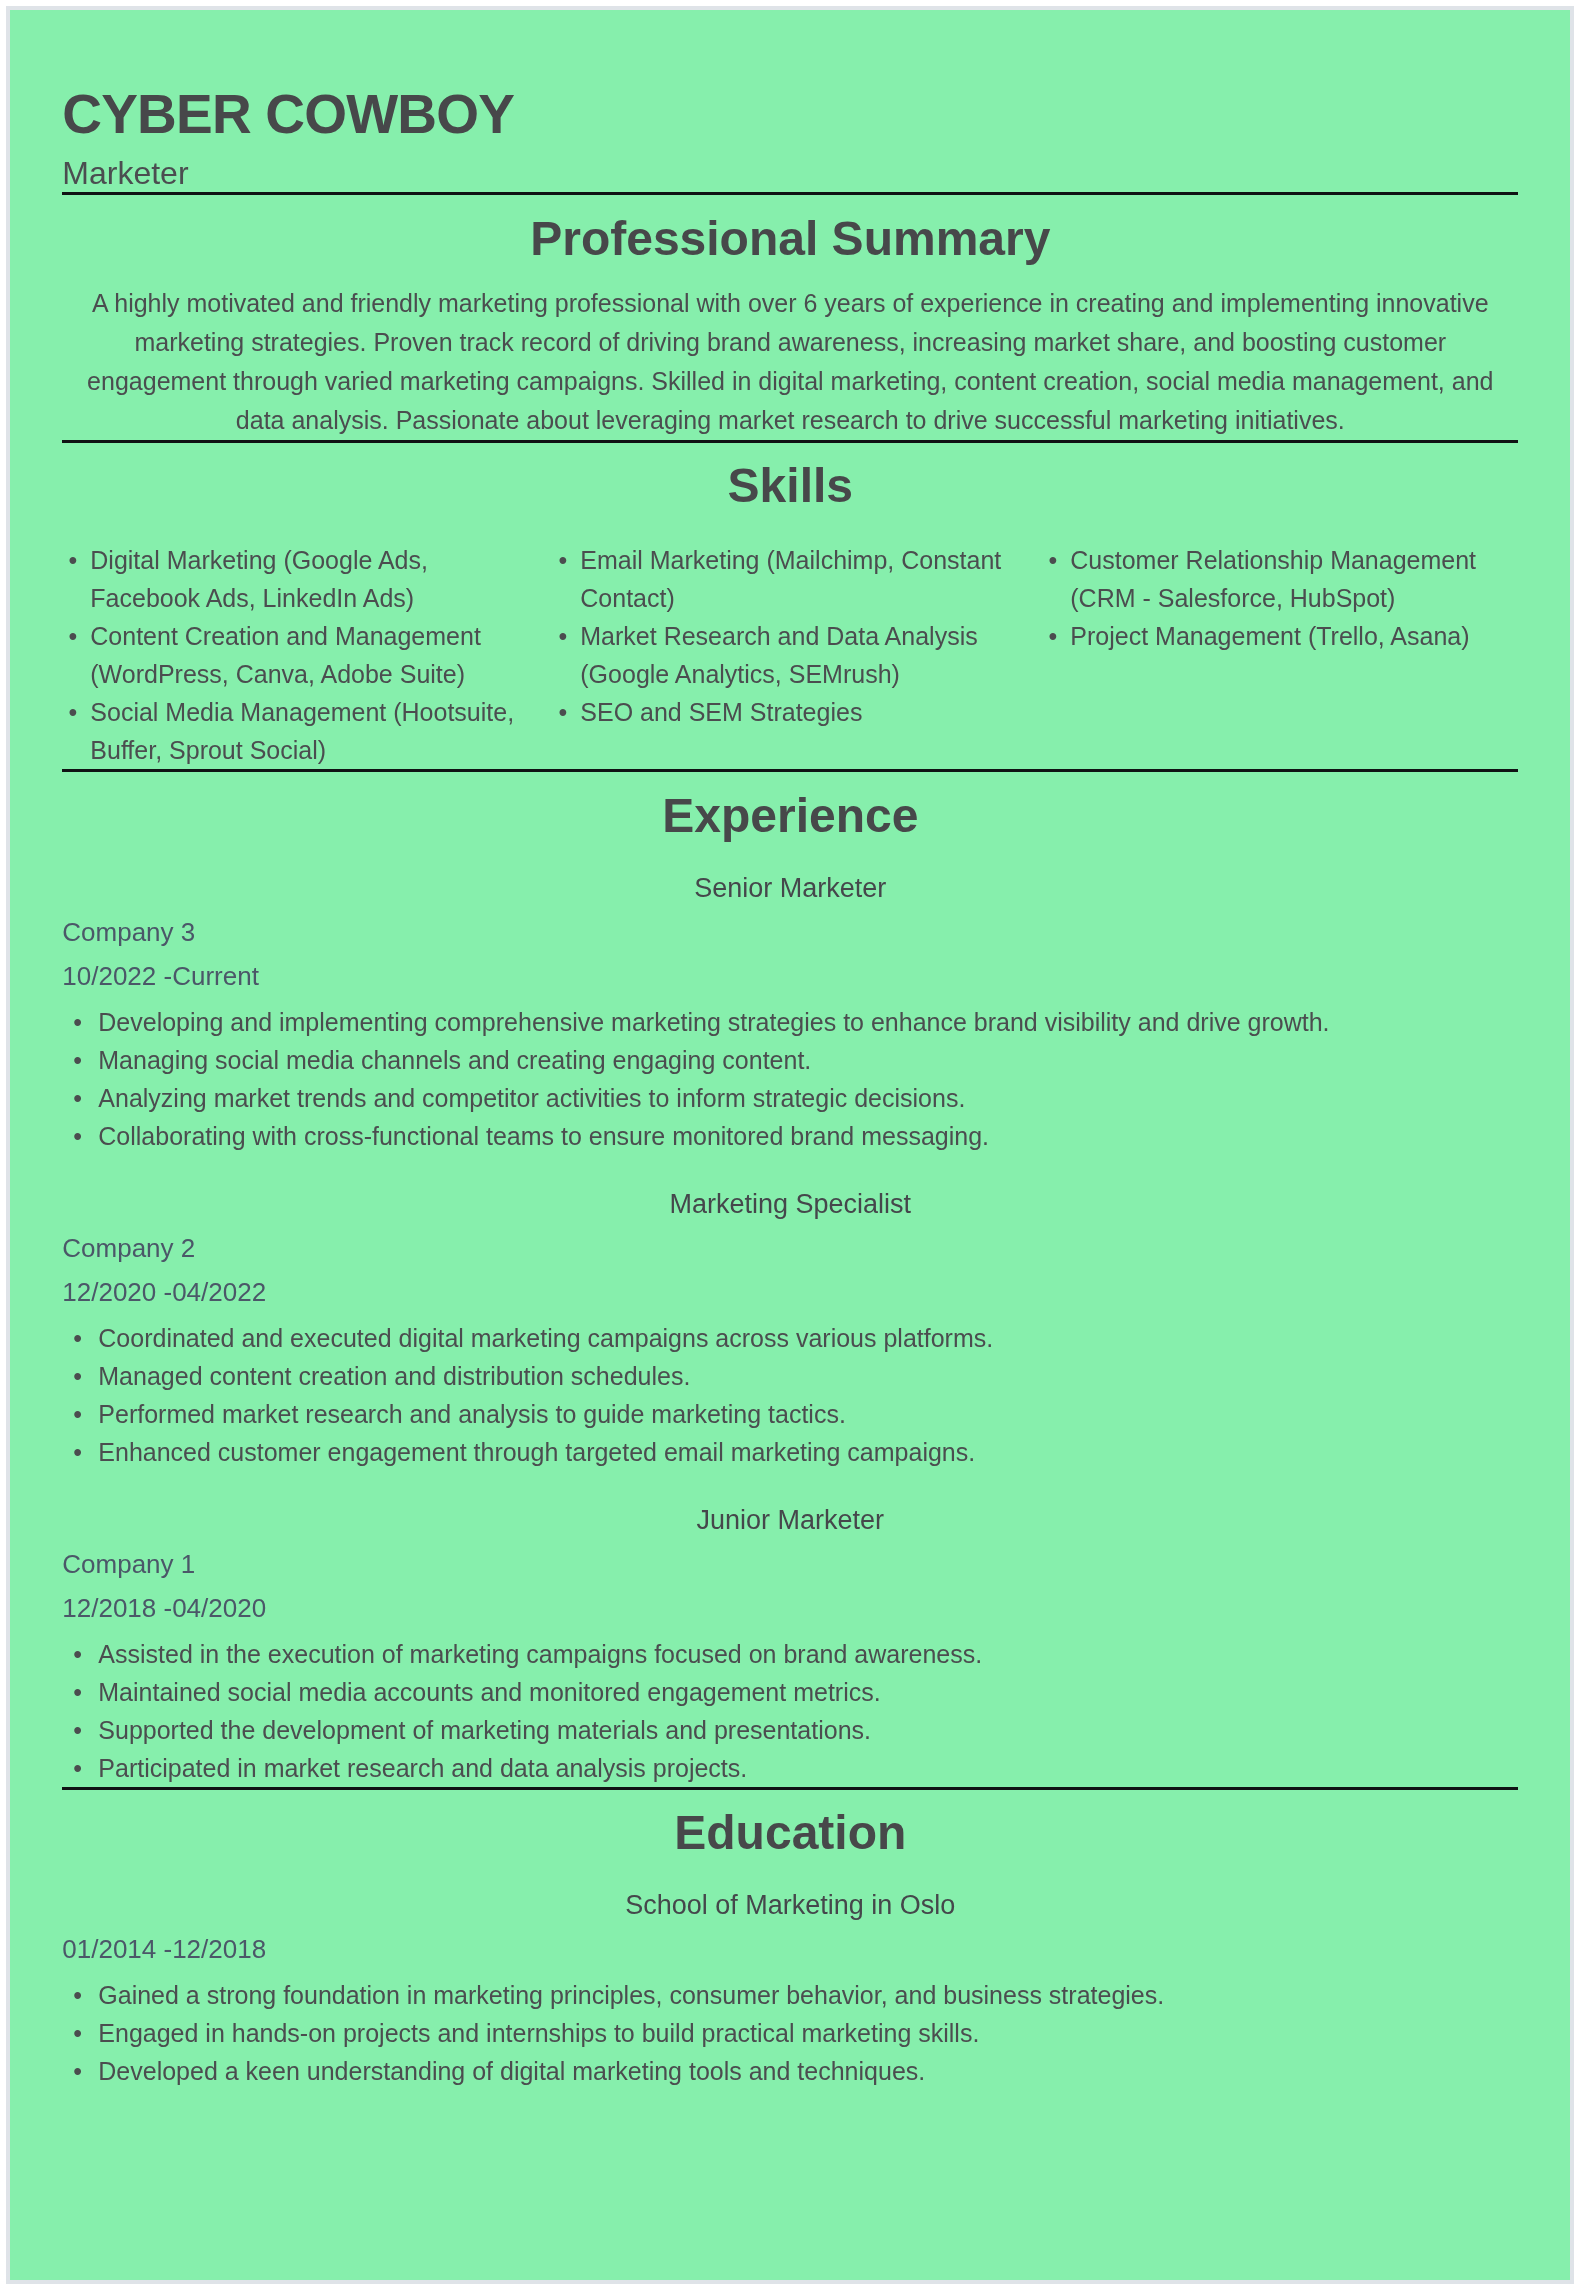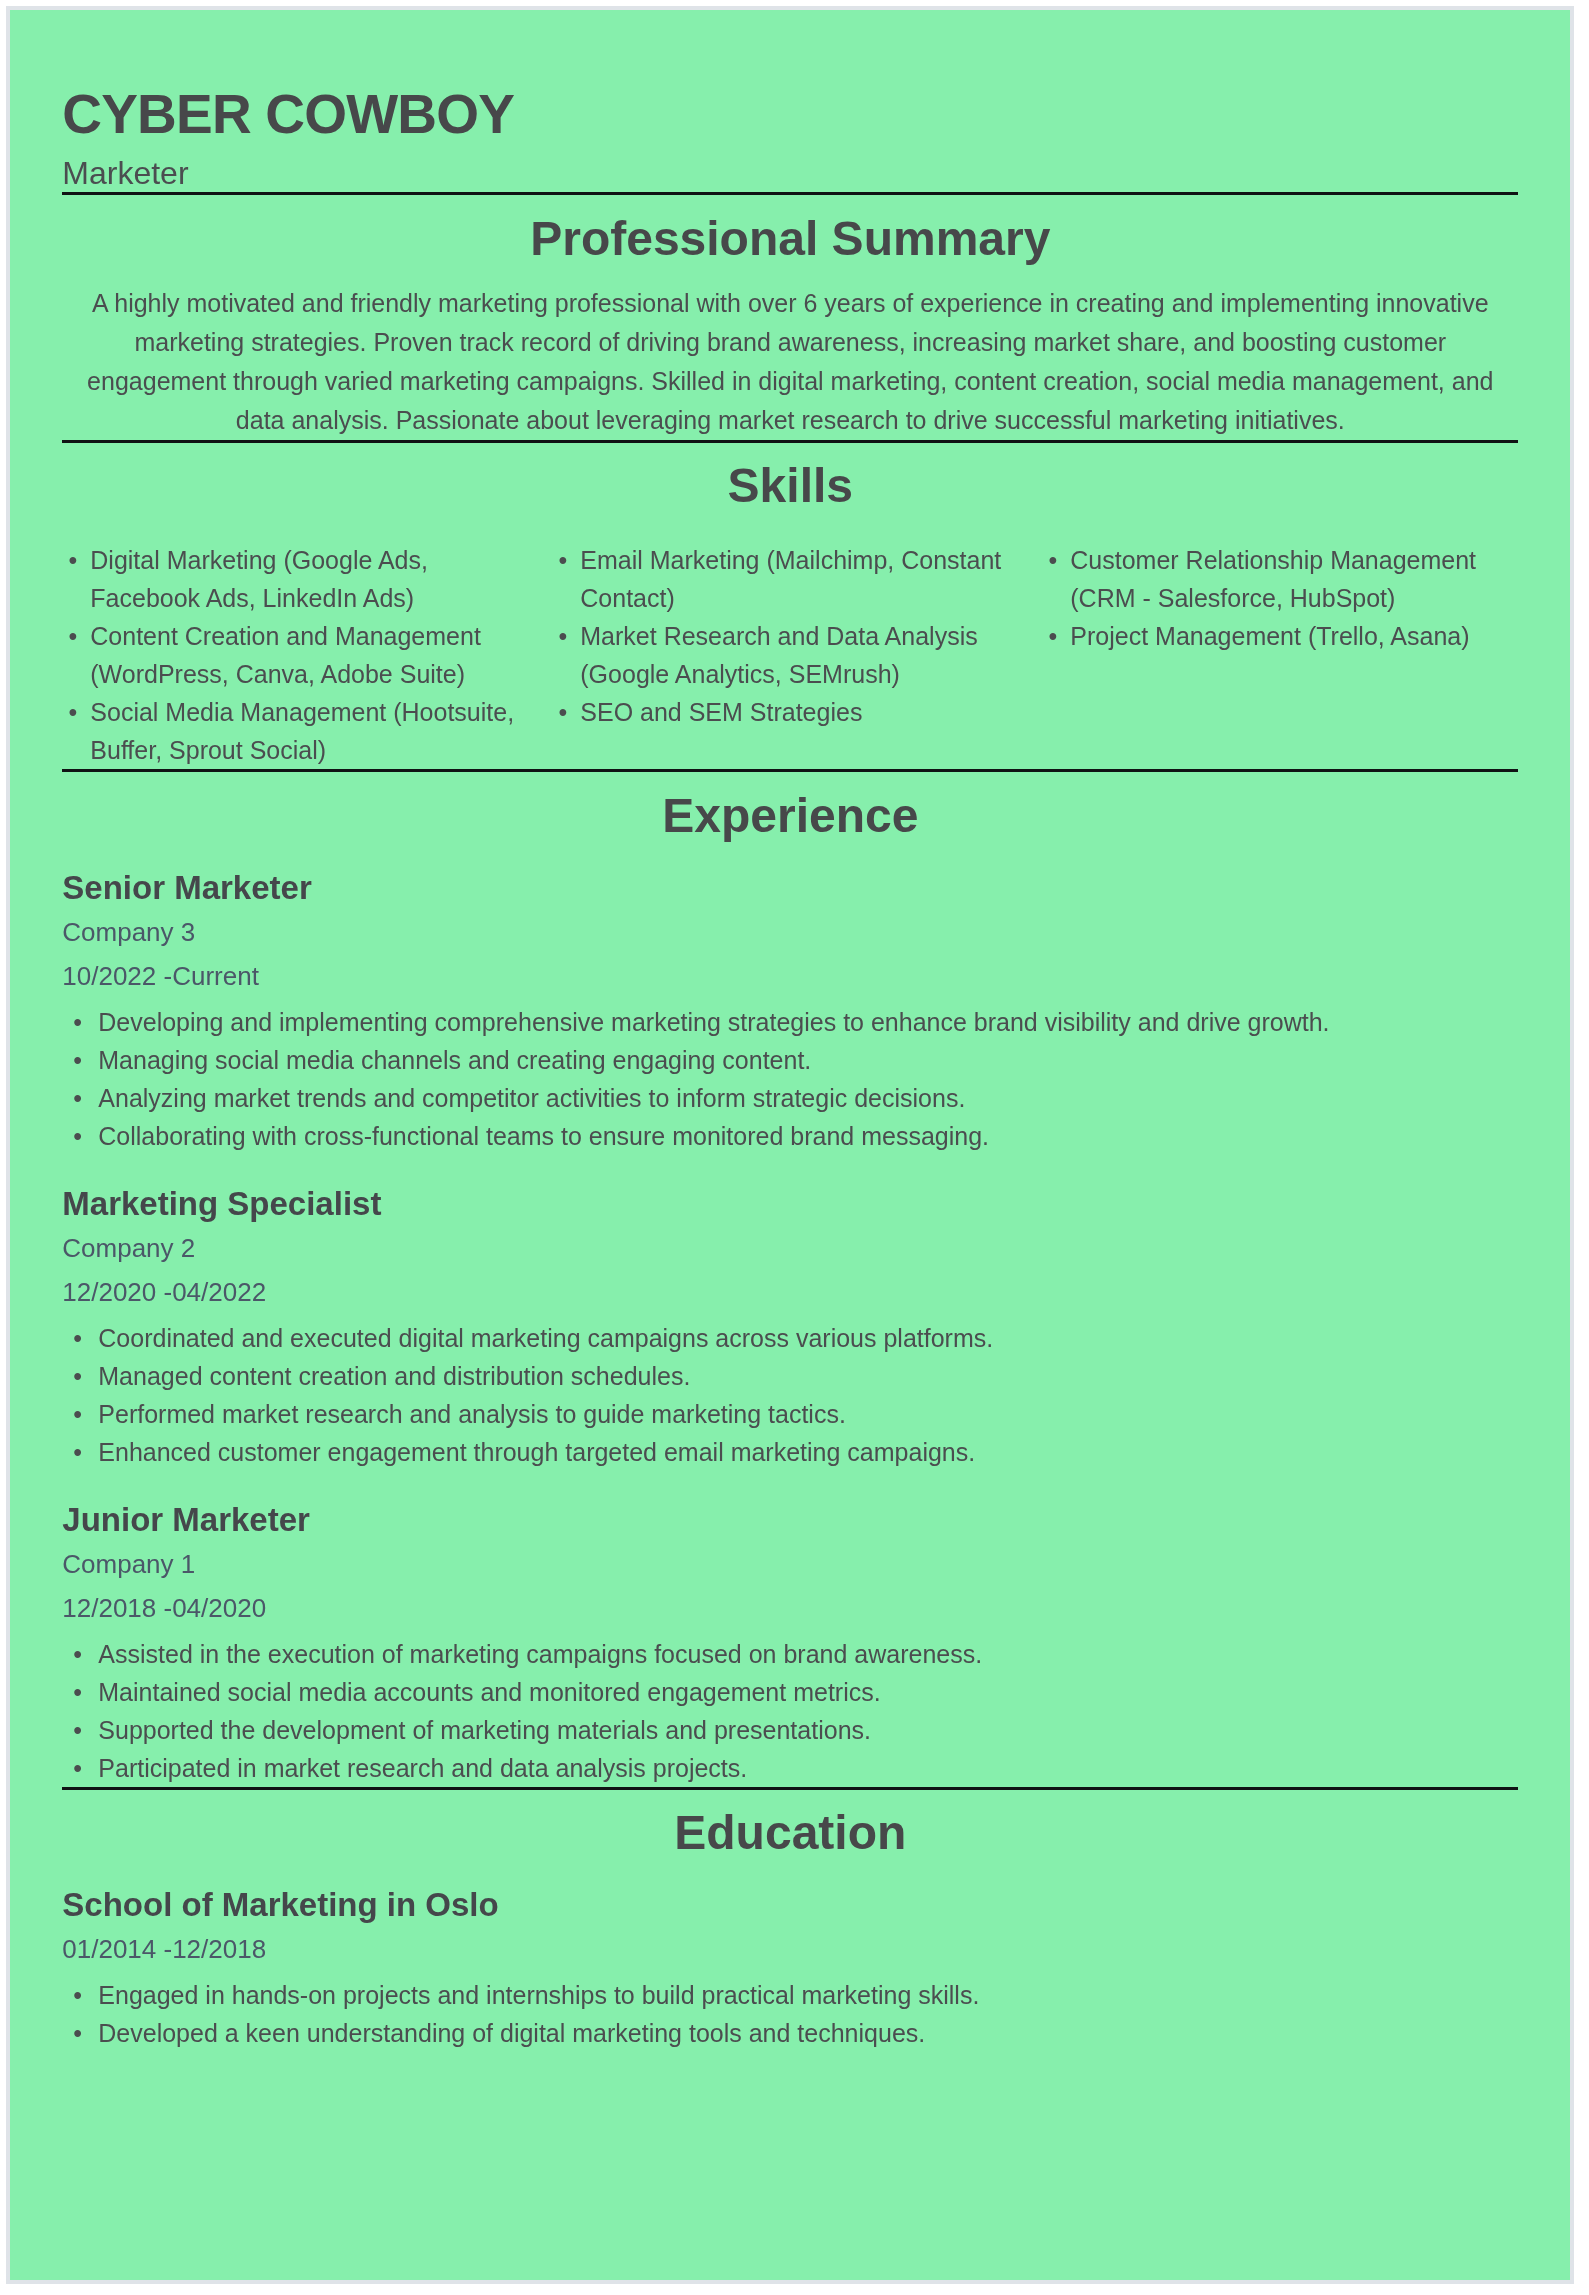--- a/index.html
+++ b/index.html
@@ -59,22 +59,22 @@
   .skill-col li{
     position:relative;padding-left:28px;
     font-size:25px;line-height:38px;color:#4b4d4f;
   }
   .skill-col li::before{
     content:"\2022";position:absolute;left:6.3px;color:#4b4d4f;
   }
 
   .job{margin-top:33px;}
   .job h3{
-    margin:0;font-size:33px;line-height:32px;
-    font-weight:bold;color:#45474b;
+    margin:0;font-size:27px;line-height:32px;
+    font-weight:normal;color:#45474b;text-align:center;
   }
   .job .company,.job .dates{
     margin-top:12px;
     font-size:26px;line-height:32px;
     color:#4b5768;
   }
   .job ul{margin-top:11px;}
   .job li{
     position:relative;padding-left:36px;
     font-size:25px;line-height:38px;color:#4b4d4f;
@@ -172,20 +172,21 @@
 
     <hr class="rule rule-4">
 
     <section>
       <h2 class="sec">Education</h2>
       <div id="schools">
           <div class="job">
             <h3>School of Marketing in Oslo</h3>
             <div class="dates">01/2014 -12/2018</div>
             <ul>
+              <li>Gained a strong foundation in marketing principles, consumer behavior, and business strategies.</li>
               <li>Engaged in hands-on projects and internships to build practical marketing skills.</li>
               <li>Developed a keen understanding of digital marketing tools and techniques.</li>
             </ul>
           </div>
         </div>
     </section>
 
   </div>
 </div>
 

